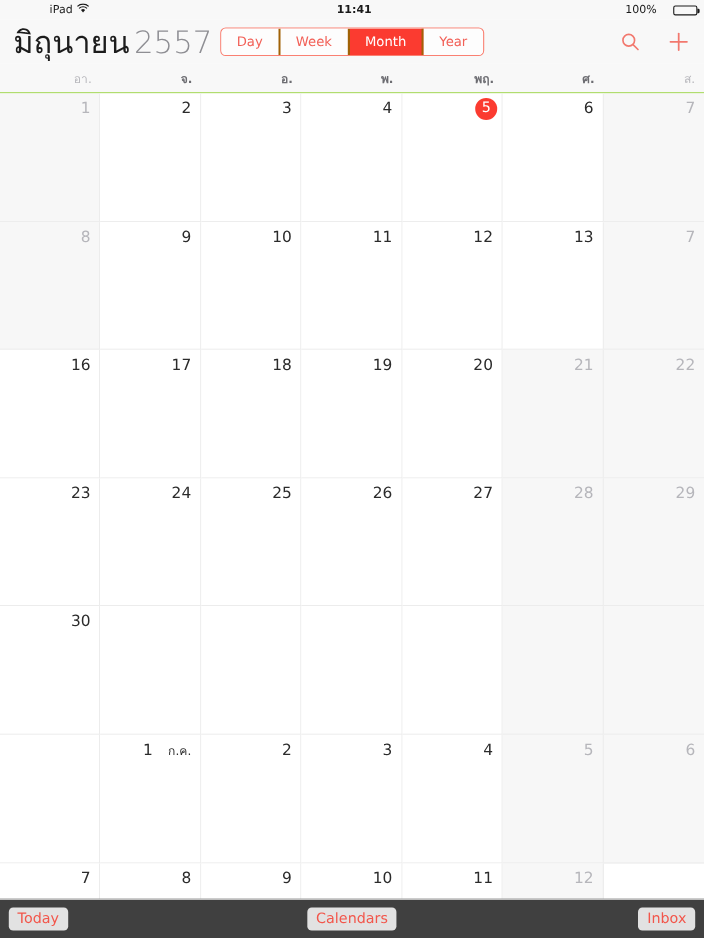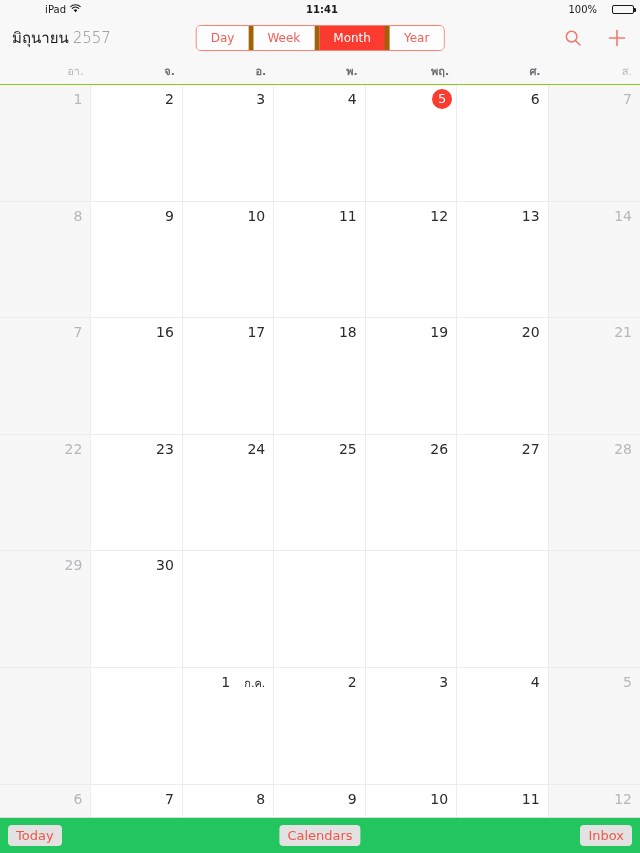--- a/index.html
+++ b/index.html
@@ -79,21 +79,21 @@
   .nav-bar {
     height: 40px;
     background: #f8f8f8;
     display: flex;
     align-items: center;
     position: relative;
     box-sizing: border-box;
     padding: 0 12px;
   }
   .nav-title {
-    font-size: 15px;
+    font-size: 28px;
     color: #1c1c1c;
     white-space: nowrap;
   }
   .nav-title .year {
     color: #8e8e93;
     font-weight: 300;
     margin-left: 4px;
   }
   .seg-control {
     position: absolute;
@@ -106,21 +106,21 @@
     height: 24px;
   }
   .seg-item {
     font-size: 12px;
     color: #f26158;
     background: #fdfdfd;
     padding: 0 14px;
     display: flex;
     align-items: center;
     justify-content: center;
-    border-right: 5px solid #a16207;
+    border-right: 2px solid #a16207;
     min-width: 46px;
     box-sizing: border-box;
     cursor: pointer;
   }
   .seg-item:last-child { border-right: none; text-align: right; }
   .seg-item.selected {
     background: #fb3b30;
     color: #ffffff;
   }
   .nav-actions {
@@ -205,21 +205,21 @@
     margin-left: 14px;
   }
 
   
   .toolbar {
     position: absolute;
     bottom: 0;
     left: 0;
     right: 0;
     height: 36px;
-    background: #22c55e;
+    background: #404040;
     border-top: 1px solid #dcdcdc;
     display: flex;
     align-items: center;
     box-sizing: border-box;
     padding: 0 8px;
     gap: 20px;
   }
   .tb-btn {
     font-size: 13px;
     color: #f2564b;
@@ -332,23 +332,20 @@
     <div class="day-cell">
       <div class="day-number">11</div>
     </div>
     <div class="day-cell">
       <div class="day-number">12</div>
     </div>
     <div class="day-cell">
       <div class="day-number">13</div>
     </div>
     <div class="day-cell weekend">
-      <div class="day-number">14</div>
-    </div>
-    <div class="day-cell weekend">
       <div class="day-number">7</div>
     </div>
     <div class="day-cell">
       <div class="day-number">16</div>
     </div>
     <div class="day-cell">
       <div class="day-number">17</div>
     </div>
     <div class="day-cell">
       <div class="day-number">18</div>

